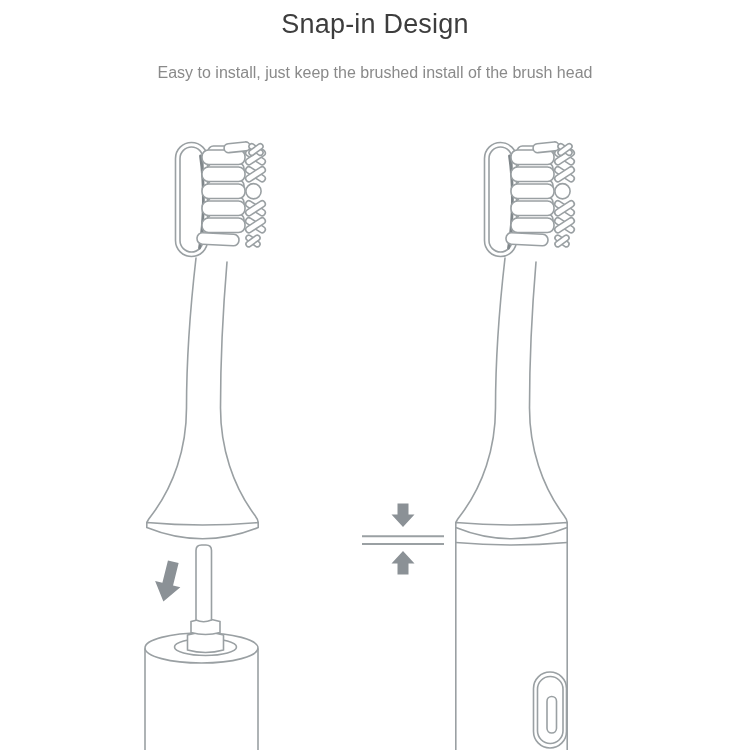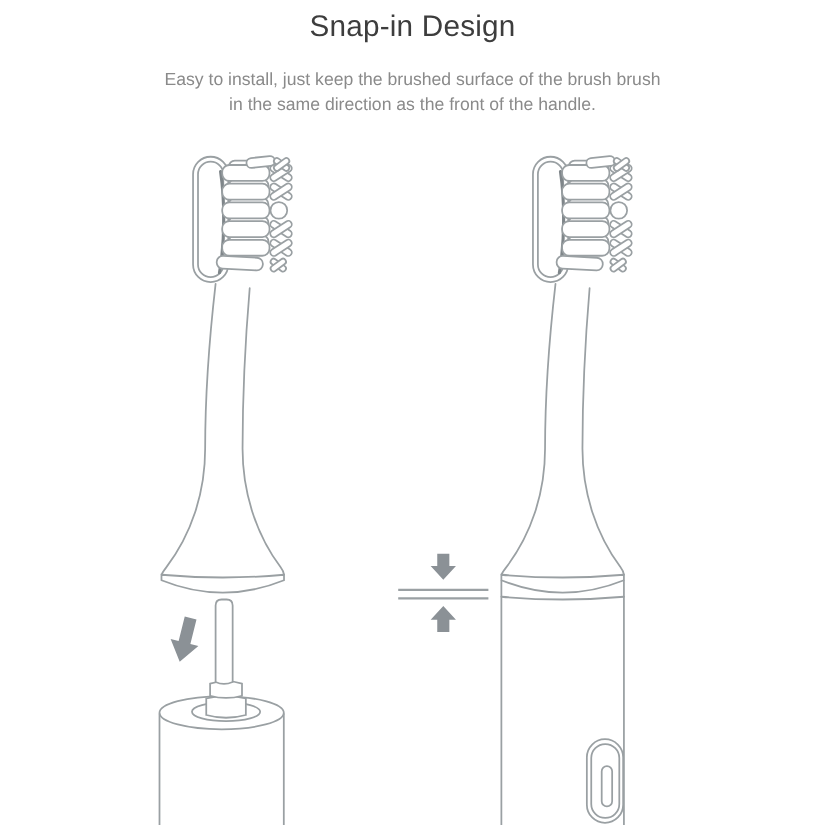--- a/index.html
+++ b/index.html
@@ -24,21 +24,21 @@
   .anl{fill:none;stroke:var(--line);stroke-width:2;}
   .ar {fill:var(--arrow);stroke:none;}
 </style>
 </head>
 <body>
 
 <div class="page">
 
   <h1 class="title">Snap-in Design</h1>
 
-  <p class="subtitle"><span>Easy to install, just keep the brushed surface of the brush brush</span><br><span>in the same direction as the front of the handle.</span></p>
+  <p class="subtitle"><span>Easy to install, just keep the brushed install of the brush head</span><br></p>
 
   <svg class="art" width="750" height="620" viewBox="0 130 750 620" xmlns="http://www.w3.org/2000/svg">
 
     <defs>
       <g id="headUnit">
 
         <path class="ln" d="M196,258 C190,310 186.5,360 186.5,408 C186.5,448 174,486 151,516 Q147.5,520.5 147,522.5"></path>
         <path class="ln" d="M227,262 C222.5,315 220.5,365 220.5,408 C220.5,448 233,486 255,515.5 Q258,519.5 258.2,522.5"></path>
 
         <path class="lnf" d="M146.8,522.5 Q202.5,527.5 258.2,522.5 L258.2,527.5 Q202.5,550 146.8,527.5 Z"></path>

